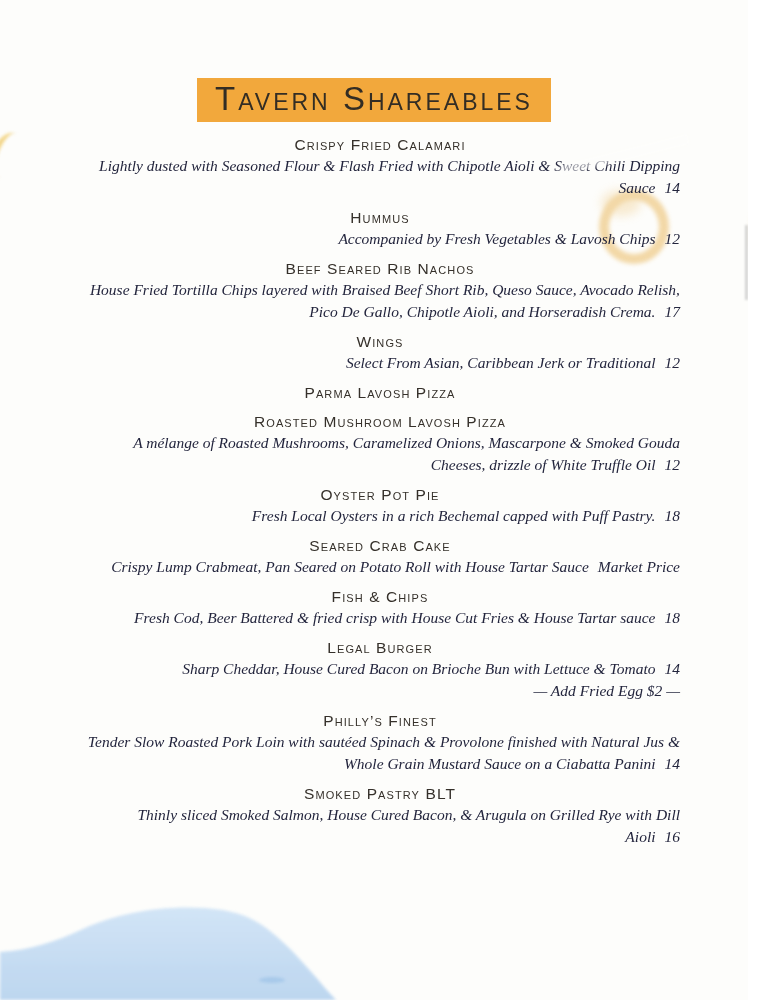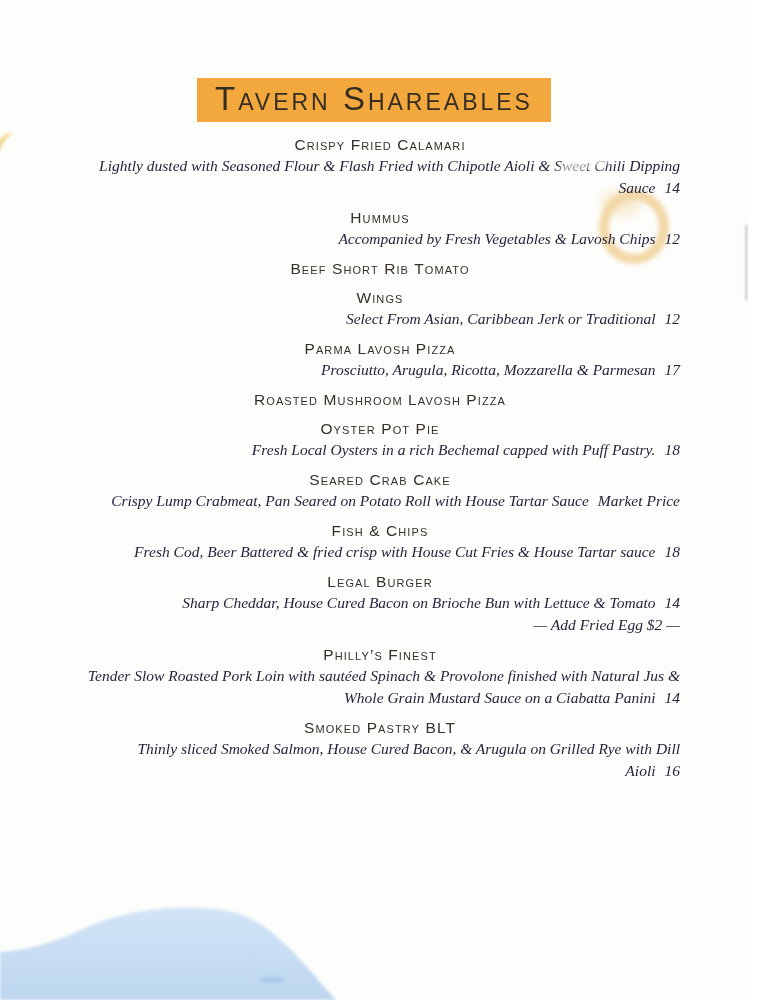--- a/index.html
+++ b/index.html
@@ -130,38 +130,39 @@
     </section>
 
     <section class="item">
       <h2 class="item-name">Hummus</h2>
       <p class="item-desc"><span>Accompanied by Fresh Vegetables &amp; Lavosh Chips</span><span class="price">12</span></p>
 
     </section>
 
 
     <section class="item">
-      <h2 class="item-name">Beef Short Rib Tomato</h2>
+      <h2 class="item-name">Beef Seared Rib Nachos</h2>
+      <p class="item-desc"><span>House Fried Tortilla Chips layered with Braised Beef Short Rib, Queso Sauce, Avocado Relish, Pico De Gallo, Chipotle Aioli, and Horseradish Crema.</span><span class="price">17</span></p>
 
     </section>
 
     <section class="item">
       <h2 class="item-name">Wings</h2>
       <p class="item-desc"><span>Select From Asian, Caribbean Jerk or Traditional</span><span class="price">12</span></p>
 
     </section>
 
     <section class="item">
       <h2 class="item-name">Parma Lavosh Pizza</h2>
-      <p class="item-desc"><span>Prosciutto, Arugula, Ricotta, Mozzarella &amp; Parmesan</span><span class="price">17</span></p>
 
     </section>
 
     <section class="item">
       <h2 class="item-name">Roasted Mushroom Lavosh Pizza</h2>
+      <p class="item-desc"><span>A mélange of Roasted Mushrooms, Caramelized Onions, Mascarpone &amp; Smoked Gouda Cheeses, drizzle of White Truffle Oil</span><span class="price">12</span></p>
 
     </section>
 
     <section class="item">
       <h2 class="item-name">Oyster Pot Pie</h2>
       <p class="item-desc"><span>Fresh Local Oysters in a rich Bechemal capped with Puff Pastry.</span><span class="price">18</span></p>
 
     </section>
 
     <section class="item">

